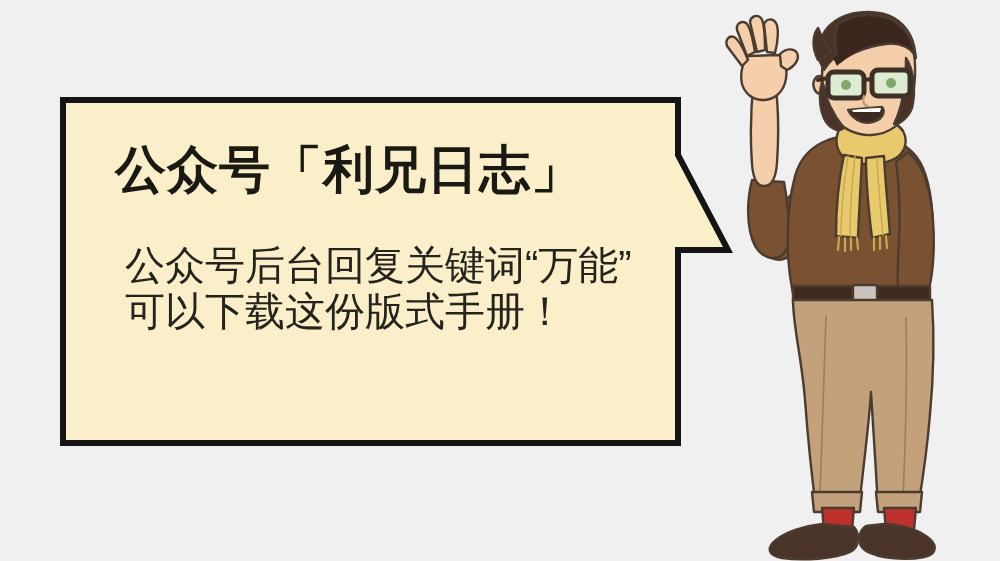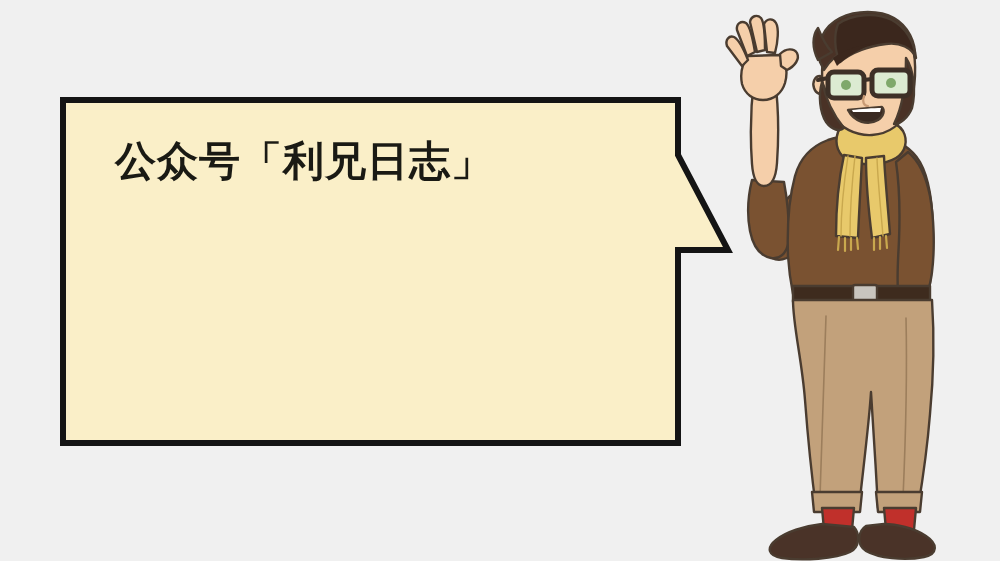--- a/index.html
+++ b/index.html
@@ -31,27 +31,27 @@
     top: 100px;
     width: 615px;
     height: 343px;
     box-sizing: border-box;
     pointer-events: none;
   }
   .title {
     position: absolute;
     left: 52px;
     top: 42px;
-    font-size: 41px;
+    font-size: 51px;
     font-weight: bold;
     letter-spacing: 1px;
     color: #1A1A14;
     white-space: nowrap;
     line-height: 1.1;
-    font-family: Liberation Mono, monospace;
+    font-family: Liberation Sans, sans-serif;
   }
   .body-lines {
     position: absolute;
     left: 62px;
     top: 142px;
     font-size: 40px;
     font-weight: normal;
     color: #24241E;
     line-height: 1.15;
     white-space: nowrap;
@@ -65,20 +65,24 @@
 <body>
 
 <div id="stage">
 
   <svg id="bubble-svg" viewBox="0 0 1000 561">
     <path d="M 63 100 L 678 100 L 678 155 L 728 250 L 678 250 L 678 443 L 63 443 Z" fill="#FAEFC8" stroke="#141414" stroke-width="6" stroke-linejoin="miter"></path>
   </svg>
 
   <div id="bubble-text">
     <div class="title">公众号「利兄日志」</div>
+    <div class="body-lines">
+      <span class="body-line">公众号后台回复关键词“万能”</span>
+      <span class="body-line">可以下载这份版式手册！</span>
+    </div>
   </div>
 
   <svg id="character-svg" viewBox="0 0 1000 561">
     <g stroke="#4A3C30" stroke-width="2.4" stroke-linejoin="round" stroke-linecap="round">
 
       <path d="M 832 172 C 818 176 802 185 790 196
                C 779 206 770 218 766 230
                C 761 243 764 254 772 258
                C 781 263 792 257 799 248
                C 806 238 813 228 823 221

